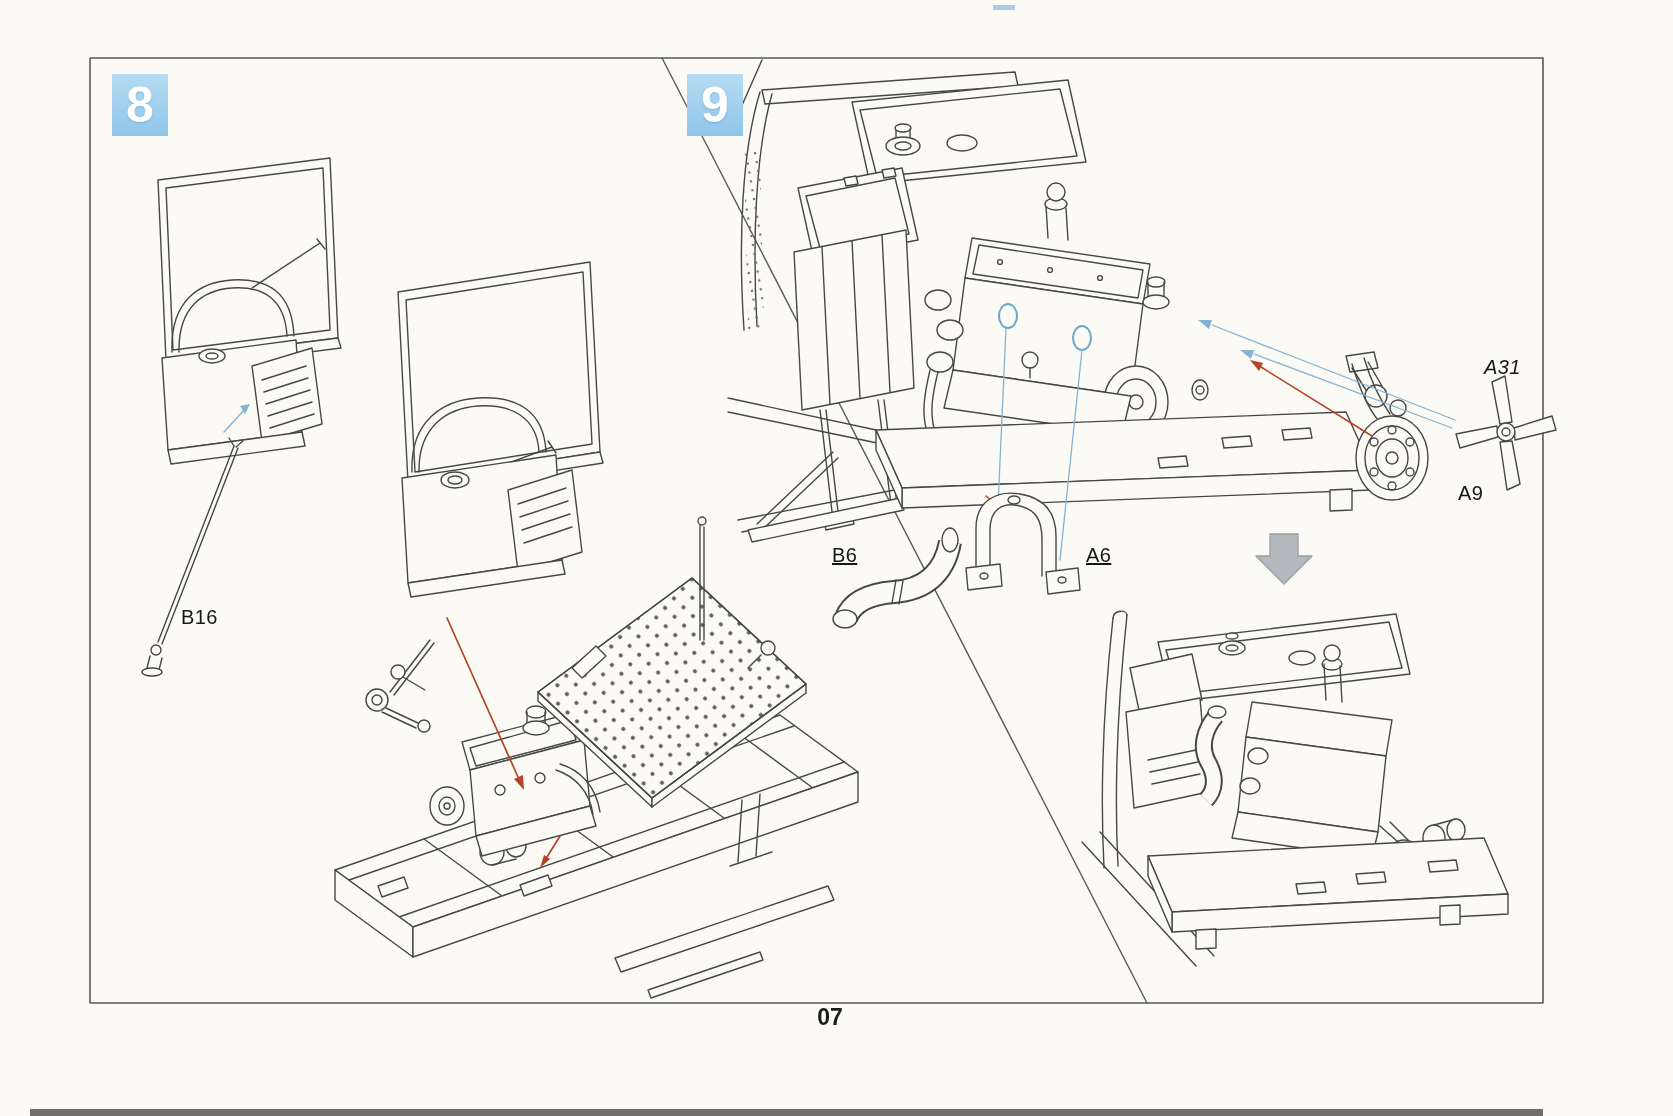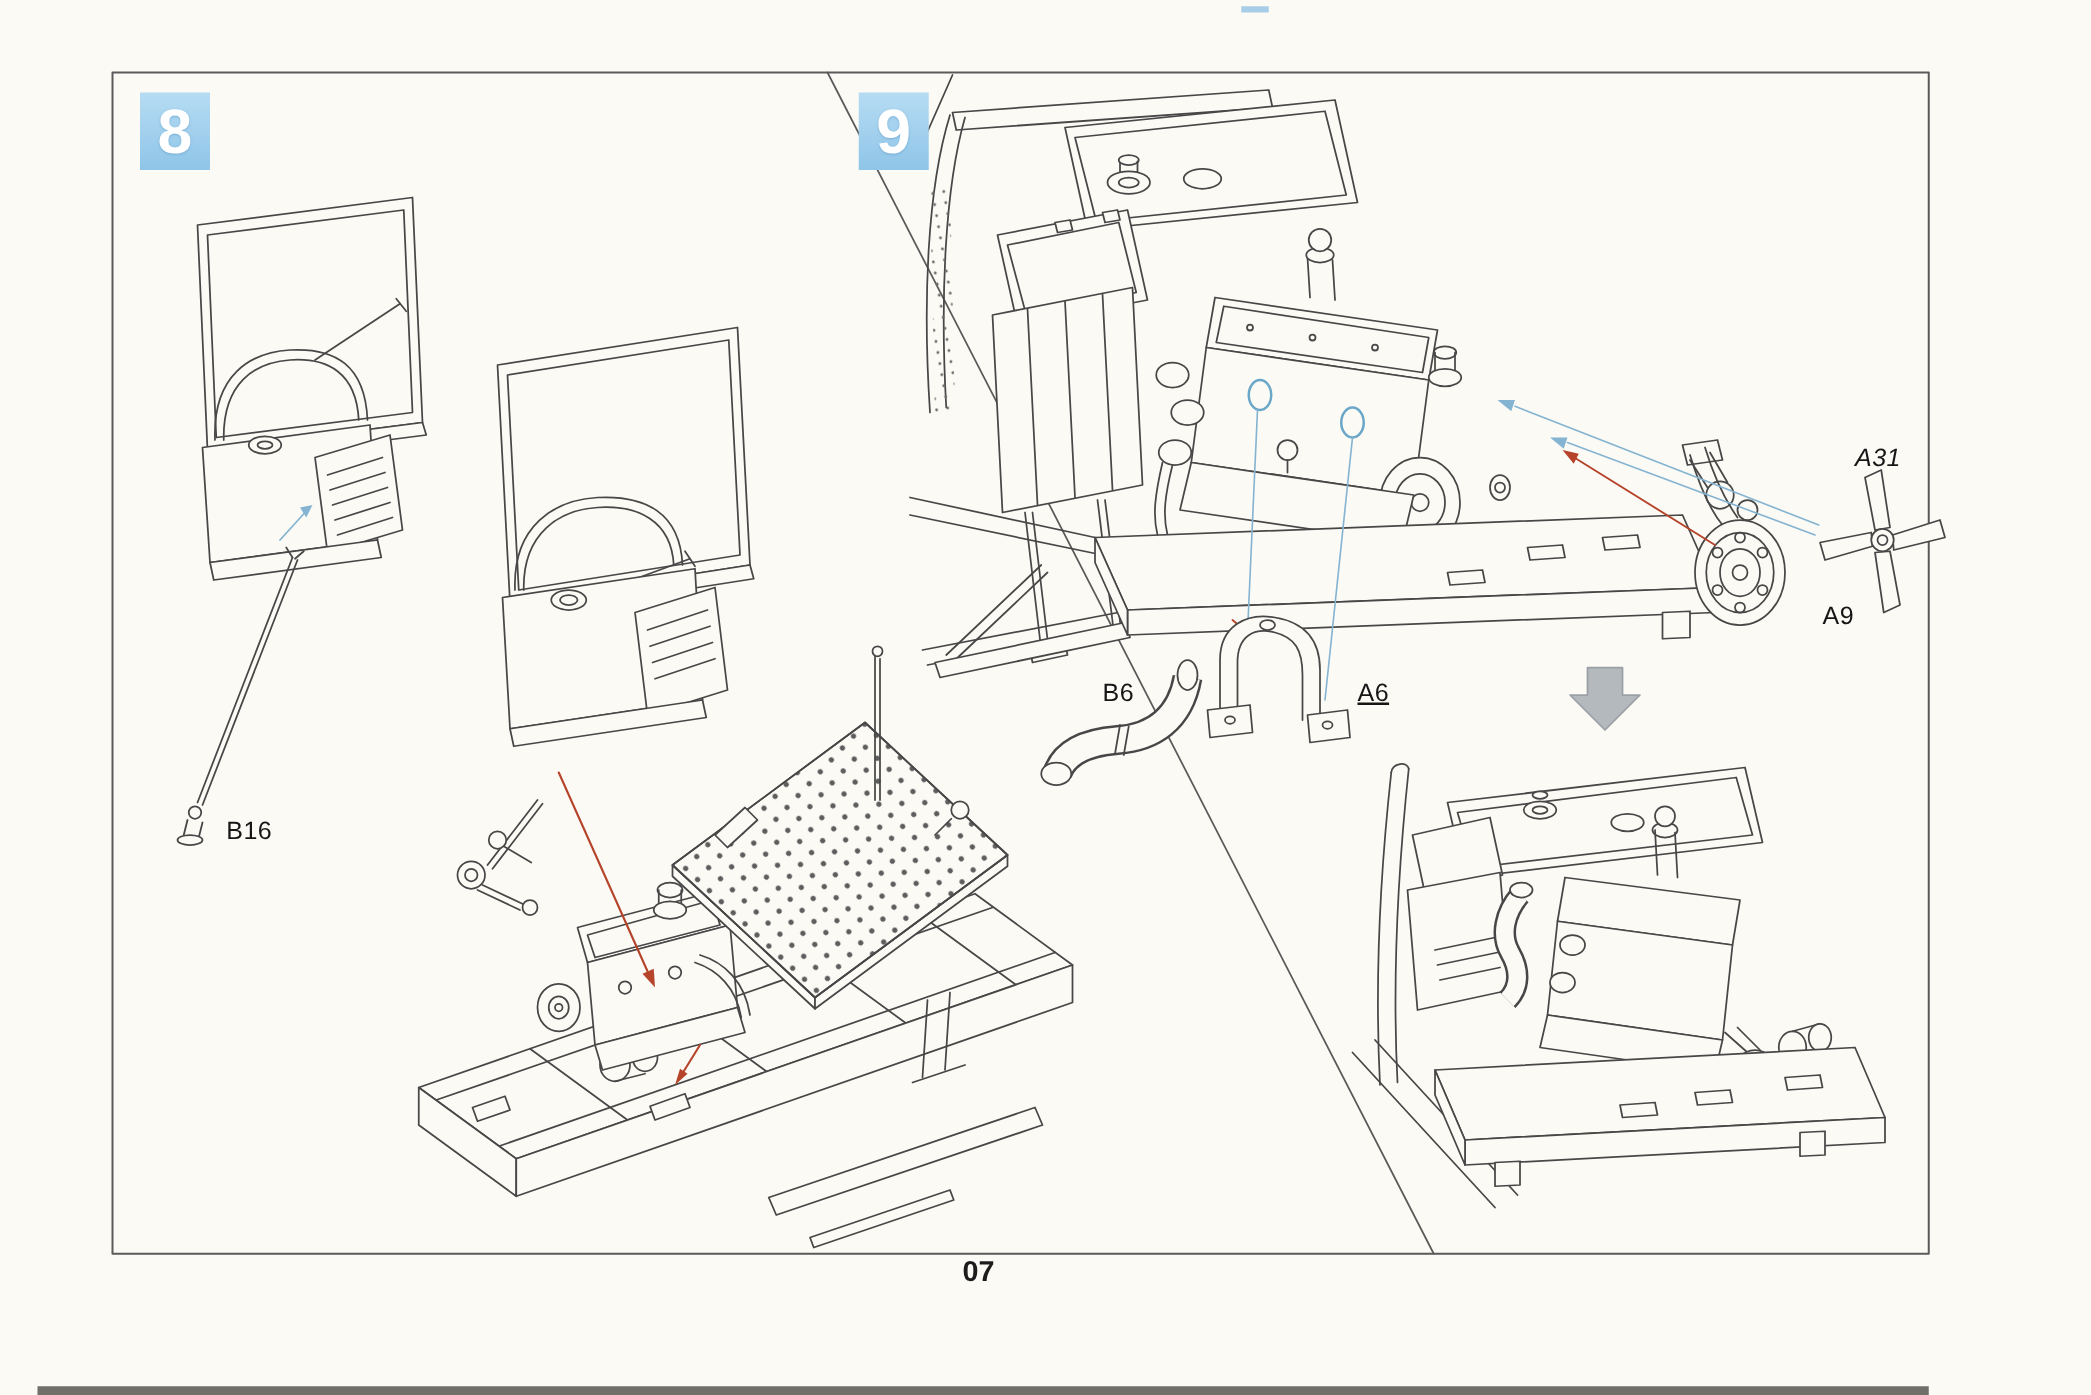--- a/index.html
+++ b/index.html
@@ -20,28 +20,28 @@
     text-shadow:0 1px 2px rgba(90,150,195,.55);
   }
   #badge-8{left:112px;top:74px;}
   #badge-9{left:687px;top:74px;}
   .part-label{
     position:absolute;
     font:20px "Liberation Sans",sans-serif;
     color:#161616;letter-spacing:.4px;
     white-space:nowrap;
   }
-  #label-b16{left:181px;top:606px;margin-top:48px;}
-  #label-b6{left:882px;top:544px;}
+  #label-b16{left:181px;top:606px;}
+  #label-b6{left:832px;top:544px;text-decoration:underline;}
   #label-a6{left:1086px;top:544px;text-decoration:underline;}
   #label-a9{left:1458px;top:482px;}
   #label-a31{left:1484px;top:356px;font-style:italic;}
   .page-number{
     position:absolute;left:770px;top:1004px;width:120px;
-    text-align:left;
+    text-align:center;
     font:bold 23px "Liberation Sans",sans-serif;color:#1c1c1c;
   }
   .scan-strip{
     position:absolute;left:30px;right:130px;bottom:0;height:7px;
     background:#57564f;opacity:.85;
   }
   .scan-dash{
     position:absolute;left:993px;top:5px;width:22px;height:5px;
     background:#a8cde8;
   }

